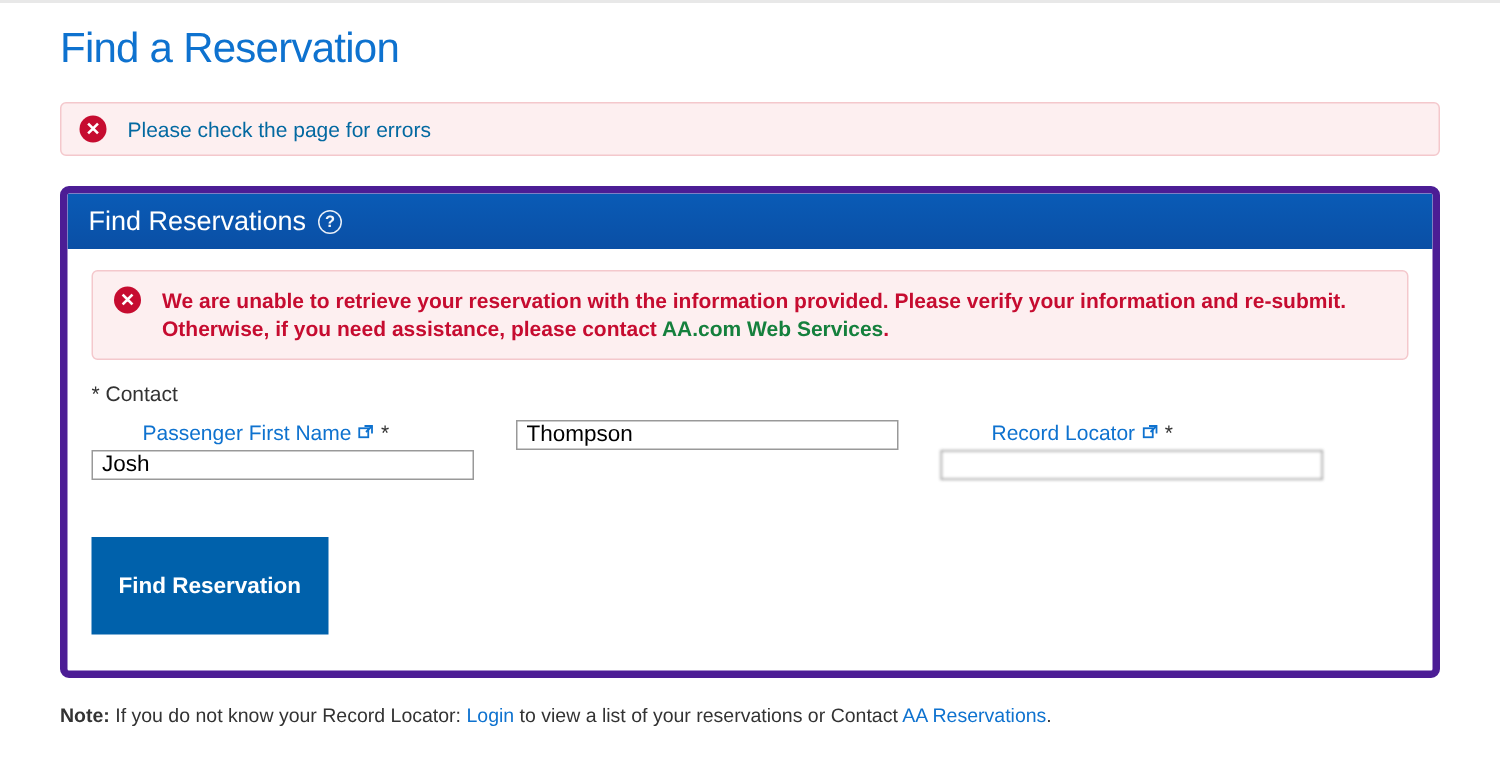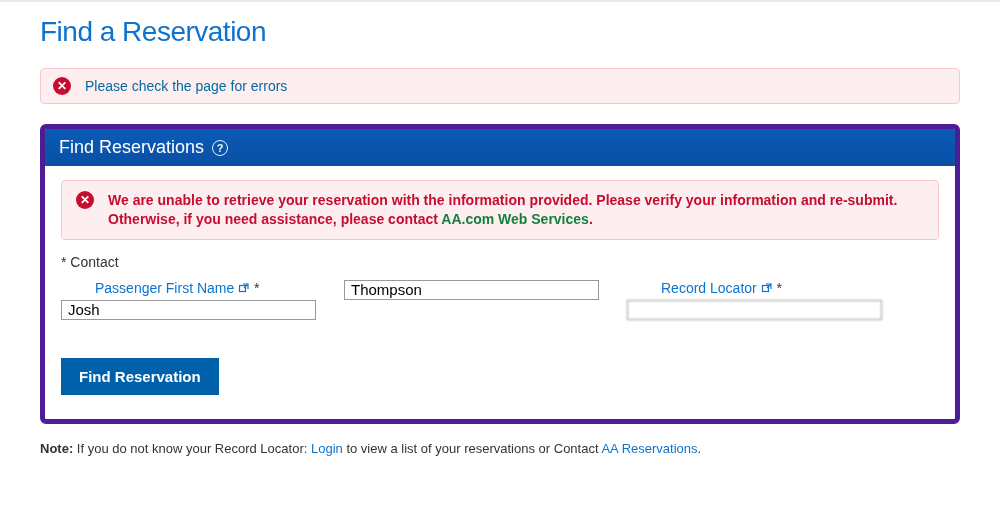--- a/index.html
+++ b/index.html
@@ -145,21 +145,21 @@
     }
     .submit-row {
       margin-top: 38px;
     }
     .find-button {
       background: #0061ab;
       color: #fff;
       border: none;
       font-weight: bold;
       font-size: 15px;
-      padding: 10px 18px;
+      padding: 24px 18px;
       cursor: pointer;
     }
     .note-line {
       font-size: 13px;
       margin-top: 16px;
       color: #333;
       line-height: 1.4;
     }
     .note-line b { font-weight: bold; }
     .note-line a {

